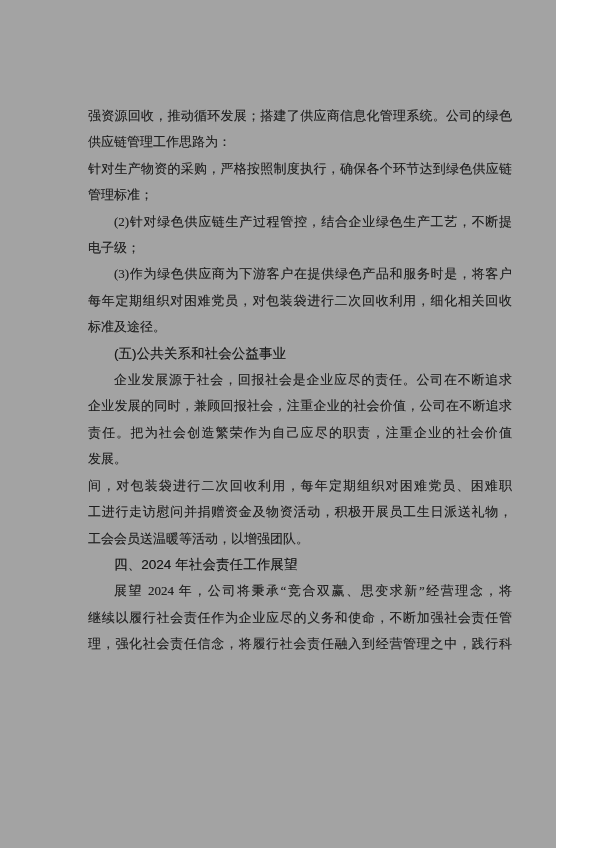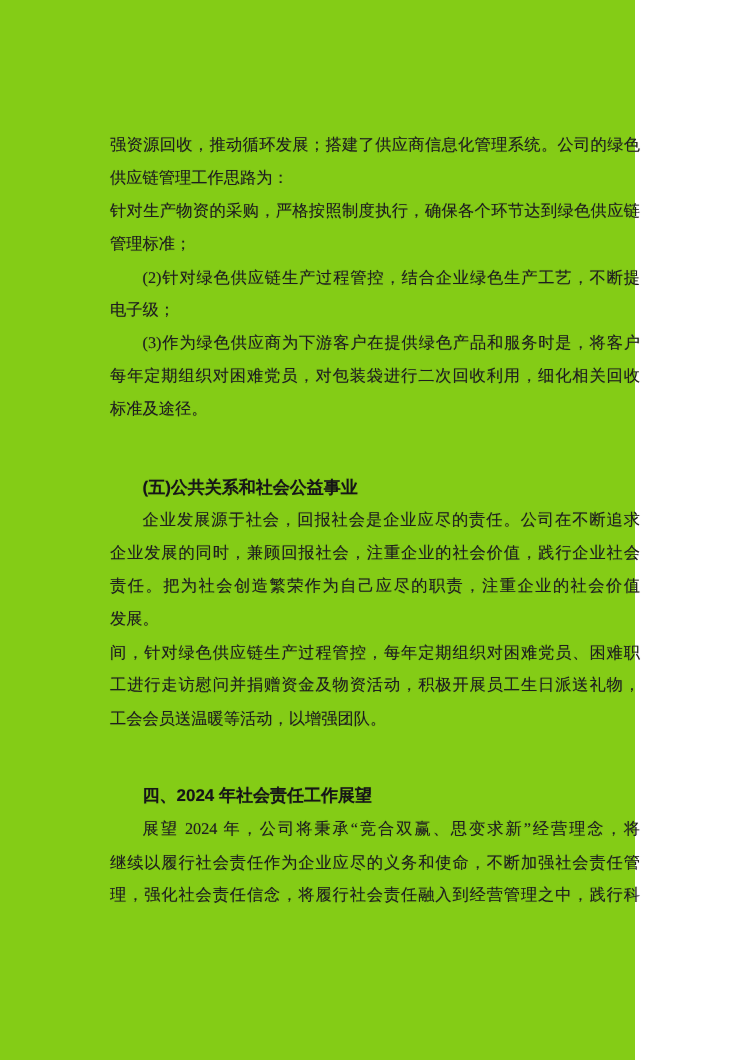--- a/index.html
+++ b/index.html
@@ -4,23 +4,23 @@
 <style>
   html, body { margin: 0; padding: 0; }
   body {
     width: 600px;
     height: 848px;
     background: #ffffff;
     overflow: hidden;
   }
   .page {
     position: relative;
-    width: 508px;
+    width: 556px;
     height: 848px;
-    background: #84cc16;
+    background: #a3a3a3;
   }
   .textblock {
     position: absolute;
     left: 88px;
     top: 103px;
     width: 424px;
   }
   .ln {
     font-family: "Liberation Serif", "DejaVu Serif", serif;
     font-size: 13px;
@@ -30,27 +30,26 @@
     text-shadow: 0 0 0.6px rgba(45,45,45,0.5);
   }
   .fill {
     
     text-align-last: justify;
   }
   .ind {
     text-indent: 26px;
   }
   .head {
-    font-weight: 700;
+    font-weight: 400;
     font-size: 13.6px;
     font-family: "Liberation Sans", "DejaVu Sans", sans-serif;
     color: #161616;
     text-align: left;
     text-align-last: left;
-    margin-top: 36px;
   }
 </style>
 </head>
 <body>
 
 <div class="page">
   <div class="textblock">
 
     <div class="ln fill">强资源回收，推动循环发展；搭建了供应商信息化管理系统。公司的绿色</div>
     <div class="ln">供应链管理工作思路为：</div>
@@ -61,25 +60,25 @@
     <div class="ln fill ind">(2)针对绿色供应链生产过程管控，结合企业绿色生产工艺，不断提</div>
     <div class="ln">电子级；</div>
 
     <div class="ln fill ind">(3)作为绿色供应商为下游客户在提供绿色产品和服务时是，将客户</div>
     <div class="ln fill">每年定期组织对困难党员，对包装袋进行二次回收利用，细化相关回收</div>
     <div class="ln">标准及途径。</div>
 
     <div class="ln head ind">(五)公共关系和社会公益事业</div>
 
     <div class="ln fill ind">企业发展源于社会，回报社会是企业应尽的责任。公司在不断追求</div>
-    <div class="ln fill">企业发展的同时，兼顾回报社会，注重企业的社会价值，践行企业社会</div>
+    <div class="ln fill">企业发展的同时，兼顾回报社会，注重企业的社会价值，公司在不断追求</div>
     <div class="ln fill">责任。把为社会创造繁荣作为自己应尽的职责，注重企业的社会价值</div>
     <div class="ln">发展。</div>
 
-    <div class="ln fill">间，针对绿色供应链生产过程管控，每年定期组织对困难党员、困难职</div>
+    <div class="ln fill">间，对包装袋进行二次回收利用，每年定期组织对困难党员、困难职</div>
     <div class="ln fill">工进行走访慰问并捐赠资金及物资活动，积极开展员工生日派送礼物，</div>
     <div class="ln">工会会员送温暖等活动，以增强团队。</div>
 
     <div class="ln head ind">四、2024 年社会责任工作展望</div>
 
     <div class="ln fill ind">展望 2024 年，公司将秉承“竞合双赢、思变求新”经营理念，将</div>
     <div class="ln fill">继续以履行社会责任作为企业应尽的义务和使命，不断加强社会责任管</div>
     <div class="ln fill">理，强化社会责任信念，将履行社会责任融入到经营管理之中，践行科</div>
 
   </div>

